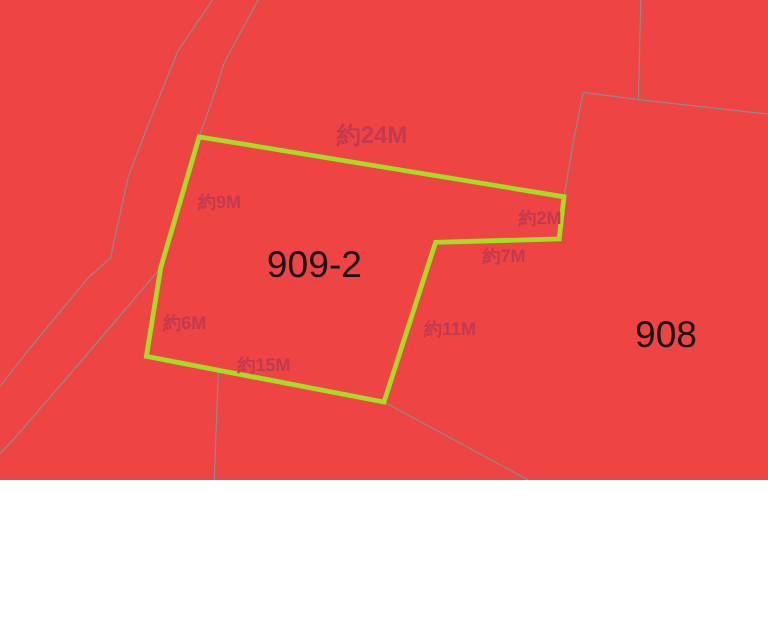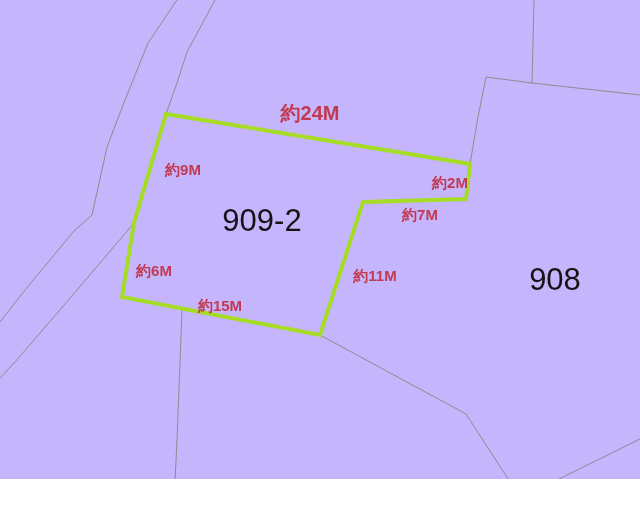--- a/index.html
+++ b/index.html
@@ -3,22 +3,22 @@
 <meta charset="utf-8">
 <style>
   html, body {
     margin: 0;
     padding: 0;
     background: #ffffff;
   }
   #stage {
     position: relative;
     width: 640px;
-    height: 479px;
-    background: #c4b5fd;
+    height: 400px;
+    background: #ef4444;
     overflow: hidden;
     font-family: "Liberation Sans", sans-serif;
   }
   svg text {
     font-family: "Liberation Sans", "DejaVu Sans", sans-serif;
   }
   .parcel-num {
     font-weight: 500;
     letter-spacing: 0px;
   }

